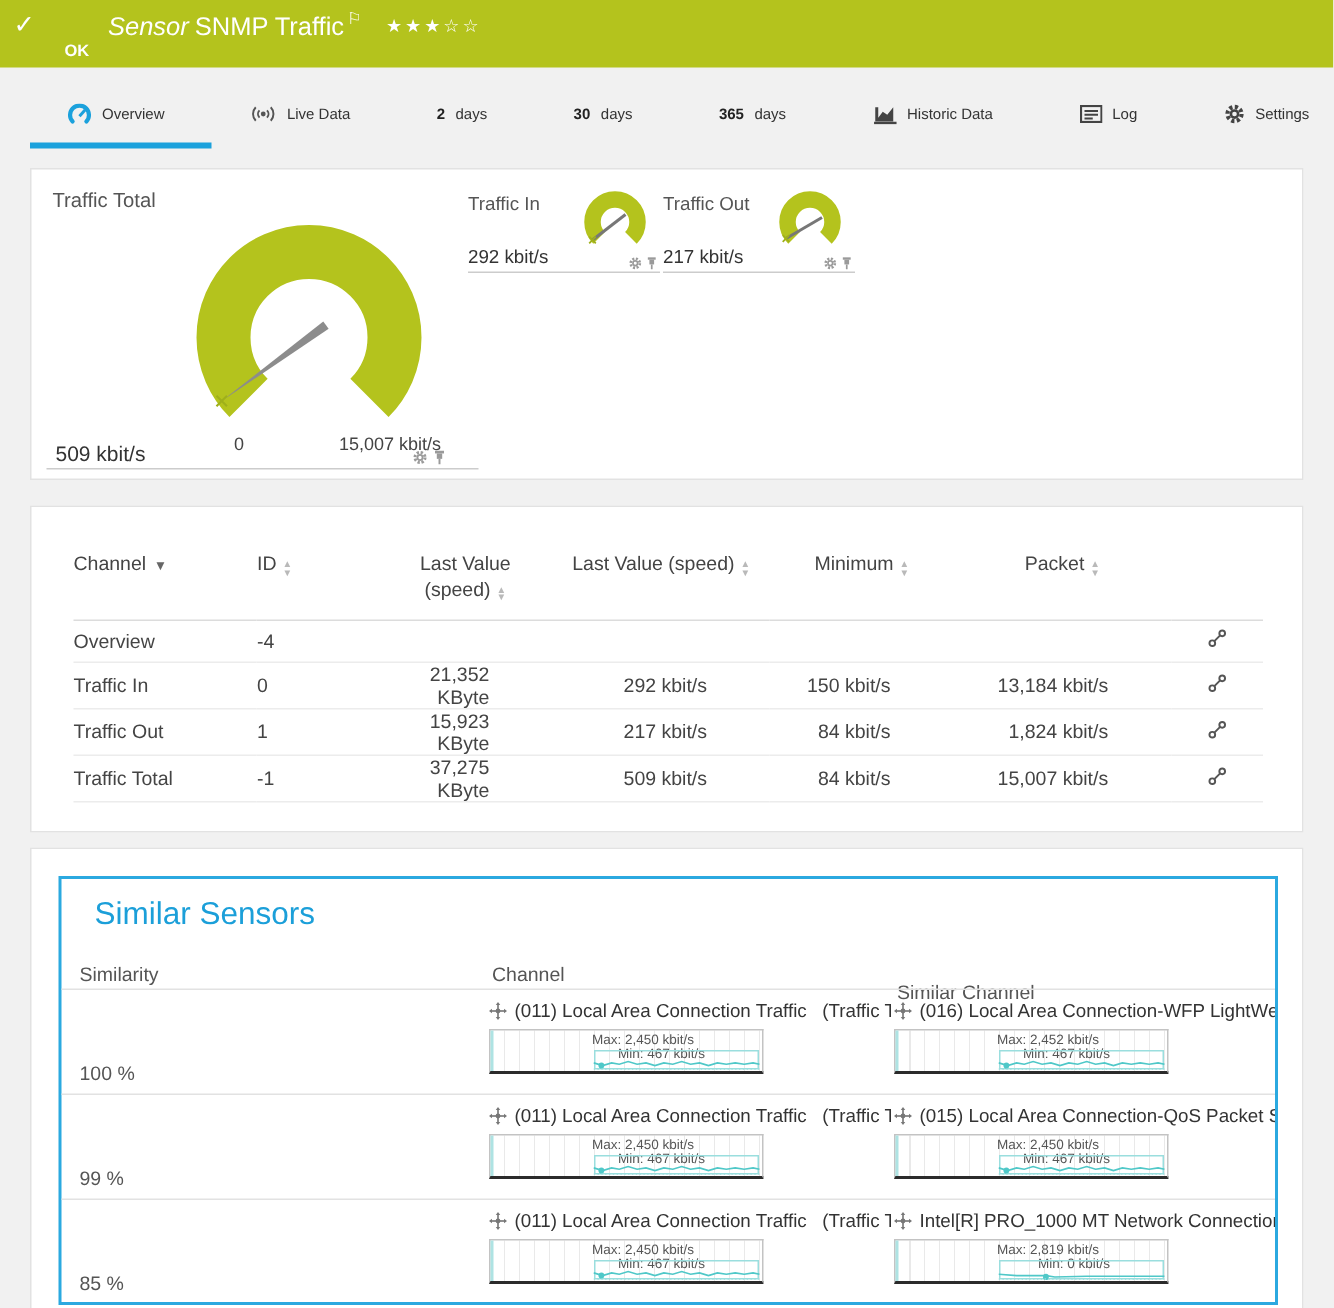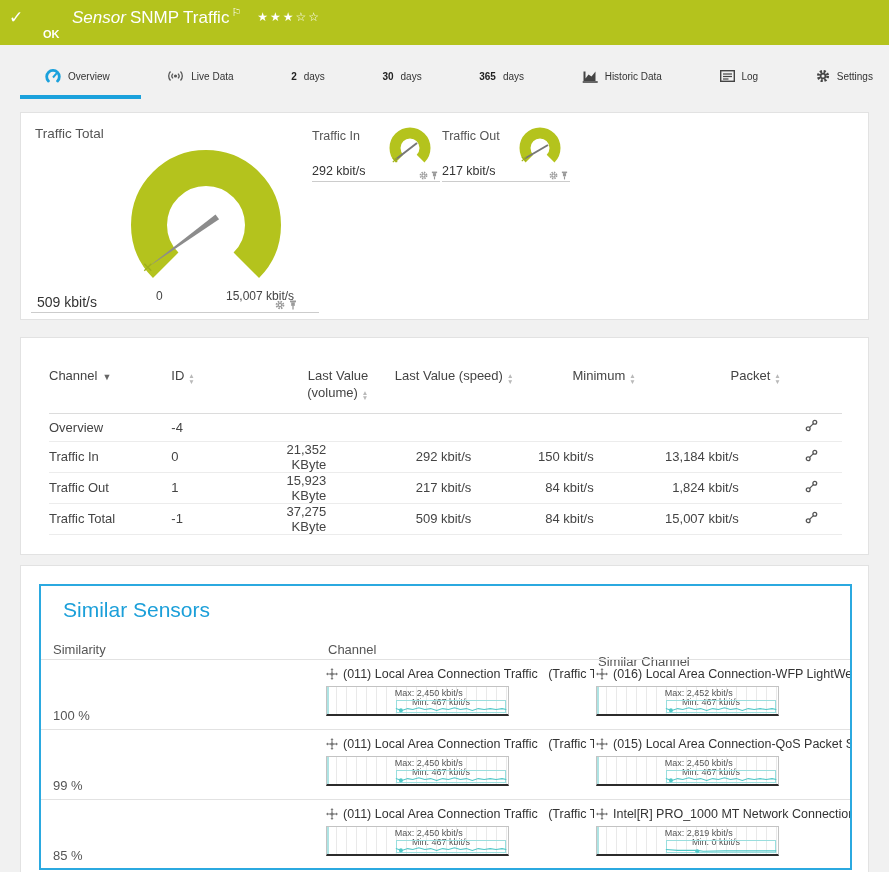--- a/index.html
+++ b/index.html
@@ -44,21 +44,21 @@
   .mb-gauge{position:absolute;right:4px;top:-6px;cursor:pointer;}
   .mb-icons{position:absolute;right:2px;bottom:1px;display:flex;gap:3px;align-items:center;}
   .icon-btn{cursor:pointer;display:inline-flex;}
 
   
   .ctable{position:absolute;left:28px;top:30px;width:793px;border-collapse:collapse;font-size:13px;color:#444;table-layout:fixed;}
   .ctable th{font-weight:normal;color:#444;vertical-align:top;padding:0 0 11px 0;line-height:1.3;cursor:pointer;}
   .ctable thead tr{border-bottom:1px solid #dcdcdc;}
   .ctable tbody tr{border-bottom:1px solid #ececec;}
   .ctable td{height:27px;padding:0;}
-  .al{text-align:left;} .ac{text-align:right;} .ar{text-align:right;padding-right:42px !important;}
+  .al{text-align:left;} .ac{text-align:center;} .ar{text-align:right;padding-right:42px !important;}
   .sort{display:inline-flex;flex-direction:column;font-size:6.5px;line-height:0.85;color:#b9b9b9;margin-left:4px;vertical-align:2px;}
   .sortdown{font-size:9px;color:#666;margin-left:5px;}
   .wrench-cell{text-align:center;}
 
   
   .bluebox{position:absolute;left:18px;top:18px;width:813px;height:286px;border:2px solid #2ba9e0;box-sizing:border-box;background:#fff;}
   .sim-title{position:absolute;left:22px;top:12px;font-size:21px;color:#1b9fd9;font-weight:400;}
   .sim-colhead{position:absolute;top:56px;font-size:13px;color:#555;cursor:default;}
   .sch-similarity{left:12px;}
   .sch-channel{left:287px;}
@@ -245,21 +245,21 @@
           <col style="width:140px">
           <col style="width:59px">
       </colgroup>
       <thead>
         <tr>
           <th class="al"><span>Channel</span><span class="sortdown">▼</span></th>
           <th class="al"><span>ID</span><span class="sort">
                 <i>▲</i>
                 <i>▼</i>
               </span></th>
-          <th class="ac"><span>Last Value</span><br><span>(volume)</span><span class="sort">
+          <th class="ac"><span>Last Value</span><br><span>(speed)</span><span class="sort">
                 <i>▲</i>
                 <i>▼</i>
               </span></th>
           <th class="ac"><span>Last Value (speed)</span><span class="sort">
                 <i>▲</i>
                 <i>▼</i>
               </span></th>
           <th class="ac"><span>Minimum</span><span class="sort">
                 <i>▲</i>
                 <i>▼</i>

